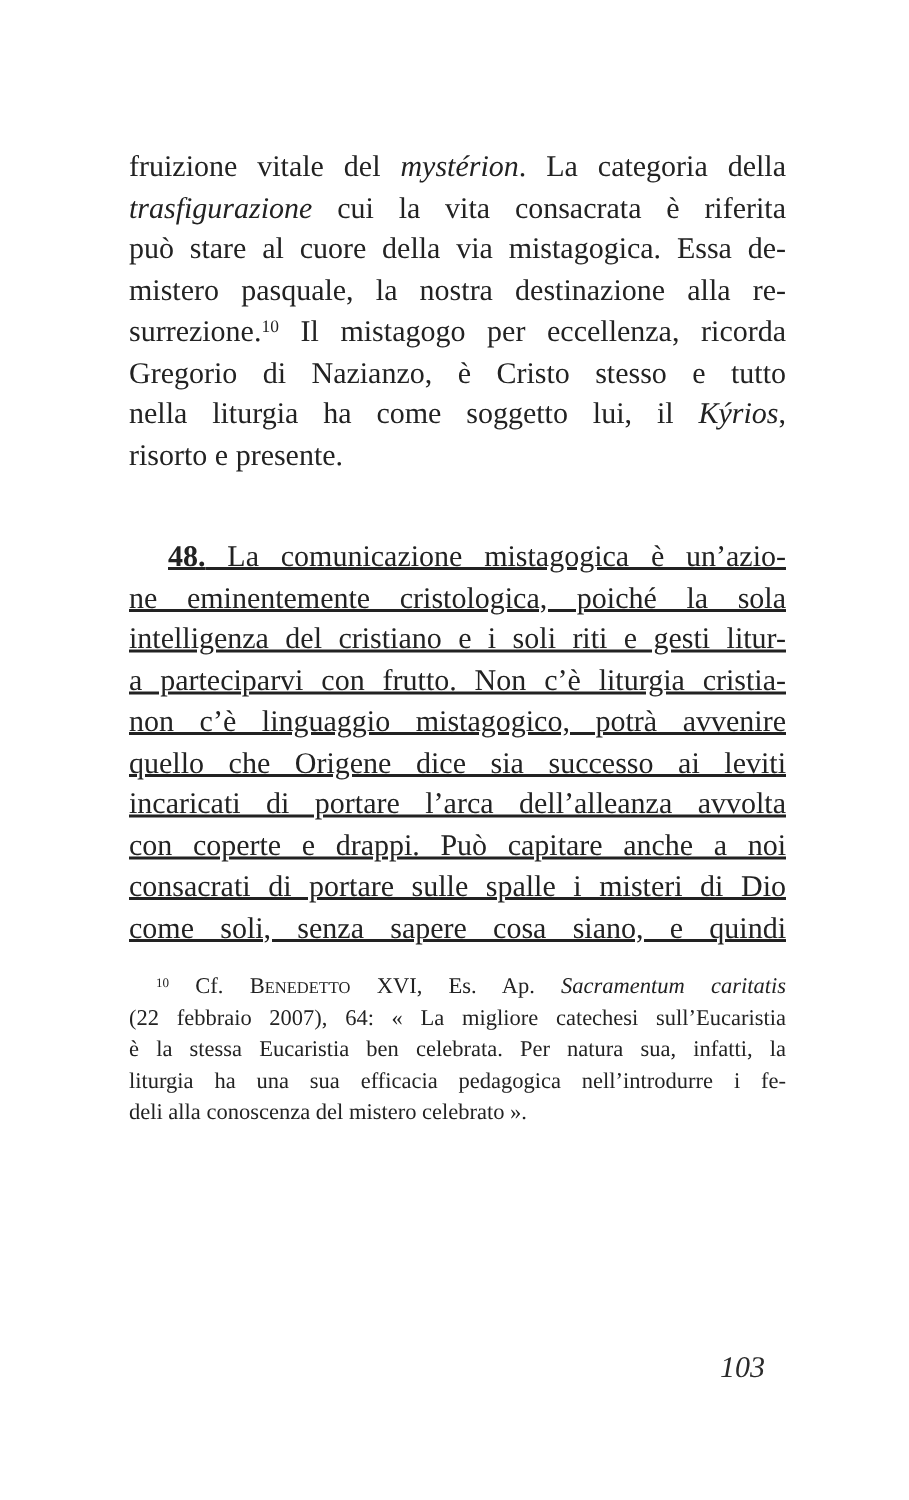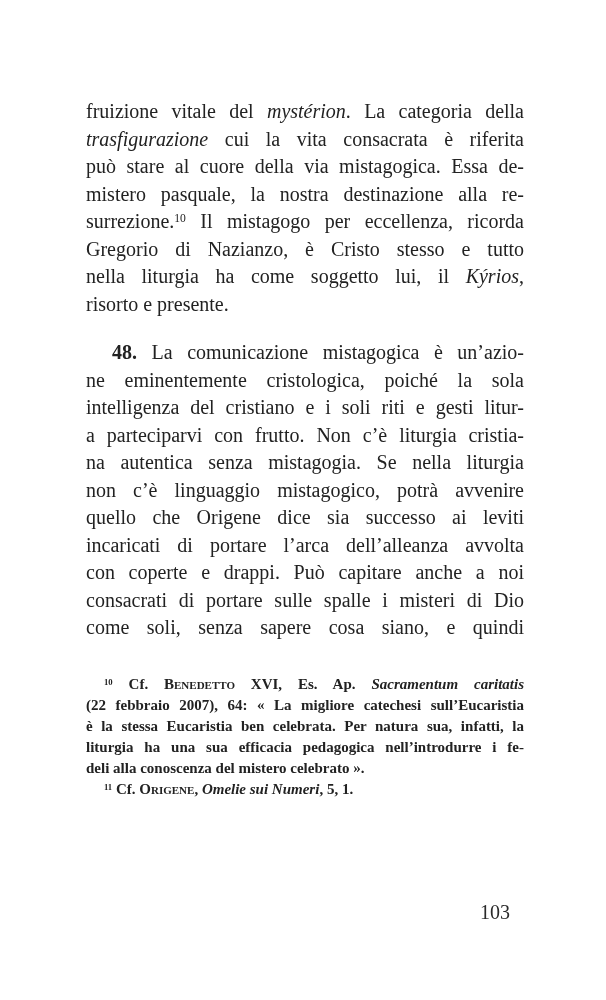--- a/index.html
+++ b/index.html
@@ -19,53 +19,53 @@
   .textblock {
     position: absolute;
     left: 86px;
     top: 98px;
     width: 438px;
   }
   .para {
     font-size: 20px;
     line-height: 27.5px;
   }
-  .para.p48 { margin-top: 21px; }
+  .para.p48 { margin-top: 40px; text-decoration: underline; }
   .bl {
     text-align: justify;
     text-align-last: justify;
     white-space: normal;
   }
   .bl.last { text-align-last: left; }
   .bl.indent { text-indent: 26px; }
   .it { font-style: italic; }
   .bd { font-weight: bold; }
   .sc { font-variant: small-caps; }
   .sup {
     font-size: 0.58em;
     vertical-align: 0.48em;
     line-height: 0;
   }
   .footnotes {
-    margin-top: 32px;
+    margin-top: 15px;
     font-size: 15px;
     line-height: 21px;
-    font-weight: bold;
   }
   .footnotes .bl.indent { text-indent: 18px; }
   .pageno {
     position: absolute;
     top: 901px;
     left: 86px;
     width: 438px;
     text-align: right;
     padding-right: 14px;
     box-sizing: border-box;
     font-size: 20px;
     color: #2a2a2a;
+    font-style: italic;
   }
 </style>
 </head>
 <body>
 
 <div class="page">
   <div class="textblock">
 
     <div class="para">
       <div class="bl"><span>fruizione vitale del </span><span class="it">mystérion</span><span>. La categoria della</span></div>
@@ -76,38 +76,34 @@
       <div class="bl"><span>Gregorio di Nazianzo, è Cristo stesso e tutto</span></div>
       <div class="bl"><span>nella liturgia ha come soggetto lui, il </span><span class="it">Kýrios</span><span>,</span></div>
       <div class="bl last"><span>risorto e presente.</span></div>
     </div>
 
     <div class="para p48">
       <div class="bl indent"><span class="bd">48.</span><span> La comunicazione mistagogica è un’azio-</span></div>
       <div class="bl"><span>ne eminentemente cristologica, poiché la sola</span></div>
       <div class="bl"><span>intelligenza del cristiano e i soli riti e gesti litur-</span></div>
       <div class="bl"><span>a parteciparvi con frutto. Non c’è liturgia cristia-</span></div>
-      <div class="bl"><span>na autentica senza mistagogia. Se nella liturgia</span></div>
       <div class="bl"><span>non c’è linguaggio mistagogico, potrà avvenire</span></div>
       <div class="bl"><span>quello che Origene dice sia successo ai leviti</span></div>
       <div class="bl"><span>incaricati di portare l’arca dell’alleanza avvolta</span></div>
       <div class="bl"><span>con coperte e drappi. Può capitare anche a noi</span></div>
       <div class="bl"><span>consacrati di portare sulle spalle i misteri di Dio</span></div>
       <div class="bl"><span>come soli, senza sapere cosa siano, e quindi</span></div>
     </div>
 
     <div class="footnotes">
       <div>
         <div class="bl indent"><span class="sup">10</span><span> Cf. </span><span class="sc">Benedetto</span><span> XVI, Es. Ap. </span><span class="it">Sacramentum caritatis</span></div>
         <div class="bl"><span>(22 febbraio 2007), 64: « La migliore catechesi sull’Eucaristia</span></div>
         <div class="bl"><span>è la stessa Eucaristia ben celebrata. Per natura sua, infatti, la</span></div>
         <div class="bl"><span>liturgia ha una sua efficacia pedagogica nell’introdurre i fe-</span></div>
         <div class="bl last"><span>deli alla conoscenza del mistero celebrato ».</span></div>
       </div>
-      <div>
-        <div class="bl last indent"><span class="sup">11</span><span> Cf. </span><span class="sc">Origene</span><span>, </span><span class="it">Omelie sui Numeri</span><span>, 5, 1.</span></div>
-      </div>
     </div>
 
   </div>
 
   <div class="pageno">103</div>
 </div>
 
 </body></html>

